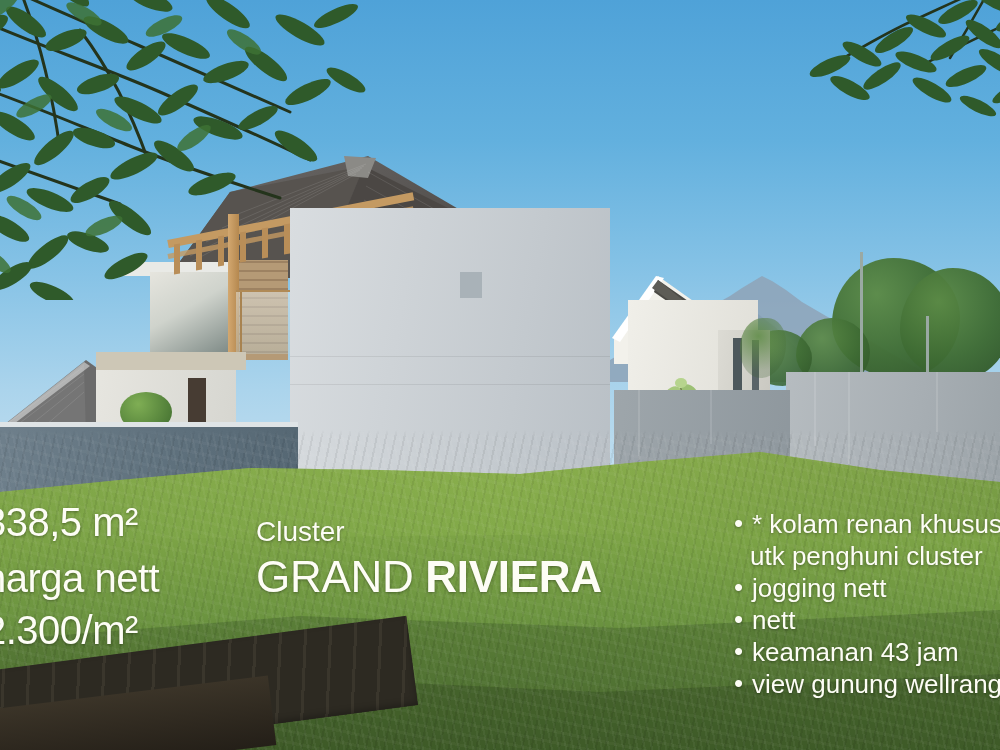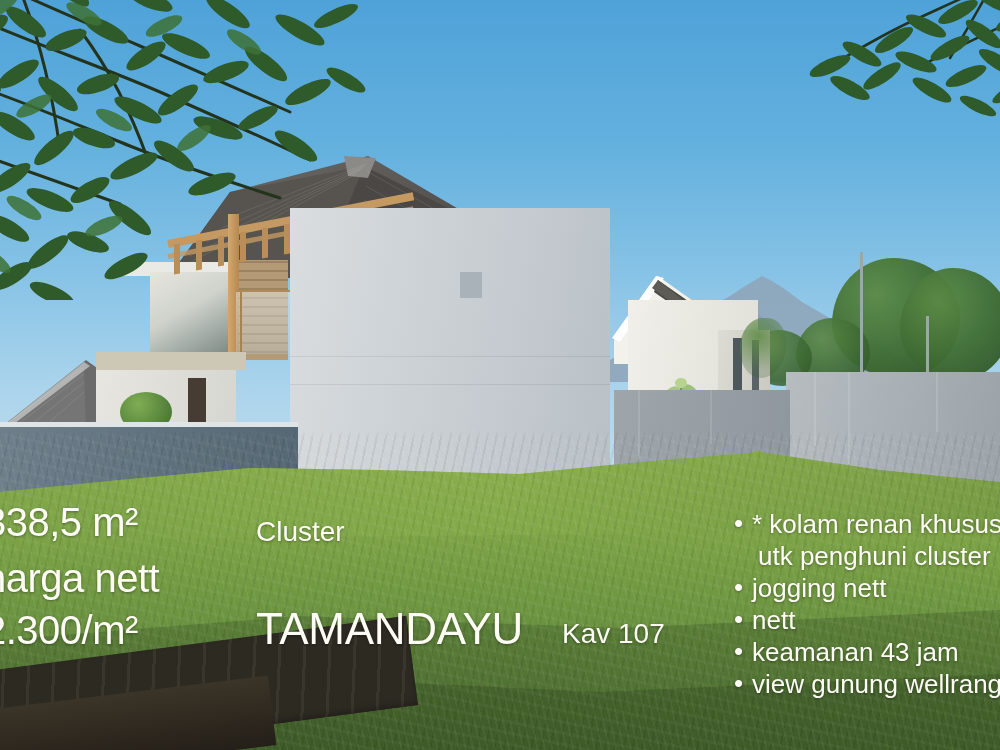--- a/index.html
+++ b/index.html
@@ -116,21 +116,21 @@
   .c-line1 b{font-weight:700;}
   .c-line2{left:256px;top:604px;font-size:44px;font-weight:400;letter-spacing:-.3px;}
   .c-kav{left:562px;top:618px;font-size:28px;font-weight:400;}
 
   .bullets{position:absolute;left:734px;top:508px;}
   .brow{position:relative;height:32px;white-space:nowrap;}
   .brow .bul{position:absolute;left:0;top:-1px;font-size:26px;line-height:32px;color:#fdfdf5;
              text-shadow:0 1px 3px rgba(0,0,0,.35);}
   .brow .btx{position:absolute;left:18px;top:0;font-size:26px;line-height:32px;color:#fdfdf5;
              text-shadow:0 1px 3px rgba(0,0,0,.35);}
-  .brow.cont .btx{left:16px;margin-left:8px;}
+  .brow.cont .btx{left:16px;}
 </style>
 </head>
 <body>
 
 <div id="shot">
 
   <div class="sky"></div>
 
   <div class="mountain">
     <svg width="330" height="120" viewBox="0 0 330 120">
@@ -402,22 +402,23 @@
         <ellipse cx="264" cy="140" rx="20" ry="6" transform="rotate(24 264 140)"></ellipse>
       </g>
     </svg>
   </div>
 
   <div class="txt lt-area">338,5 m²</div>
   <div class="txt lt-harga">harga nett</div>
   <div class="txt lt-price">2.300/m²</div>
 
   <div class="txt c-cluster">Cluster</div>
-  <div class="txt c-line2">TAMANDAYU</div>
-  <div class="txt c-kav">Kav 107</div>
+  <div class="txt c-line1">
+    <span>GRAND </span><b>RIVIERA</b>
+  </div>
 
   <div class="bullets" id="feature-list">
       <div class="brow">
         <span class="bul">•</span>
         <span class="btx">* kolam renan khusus</span>
       </div>
       <div class="brow cont">
         <span class="bul"></span>
         <span class="btx">utk penghuni cluster</span>
       </div>

